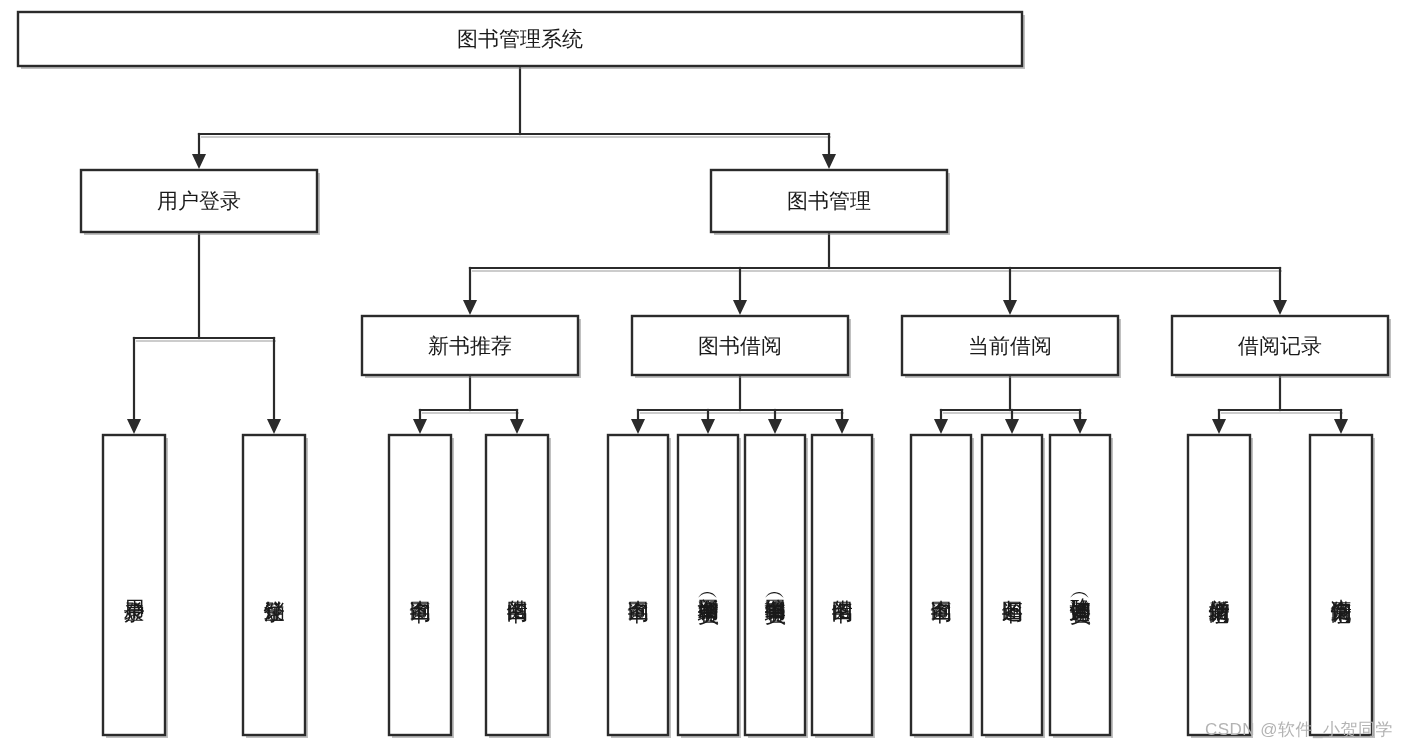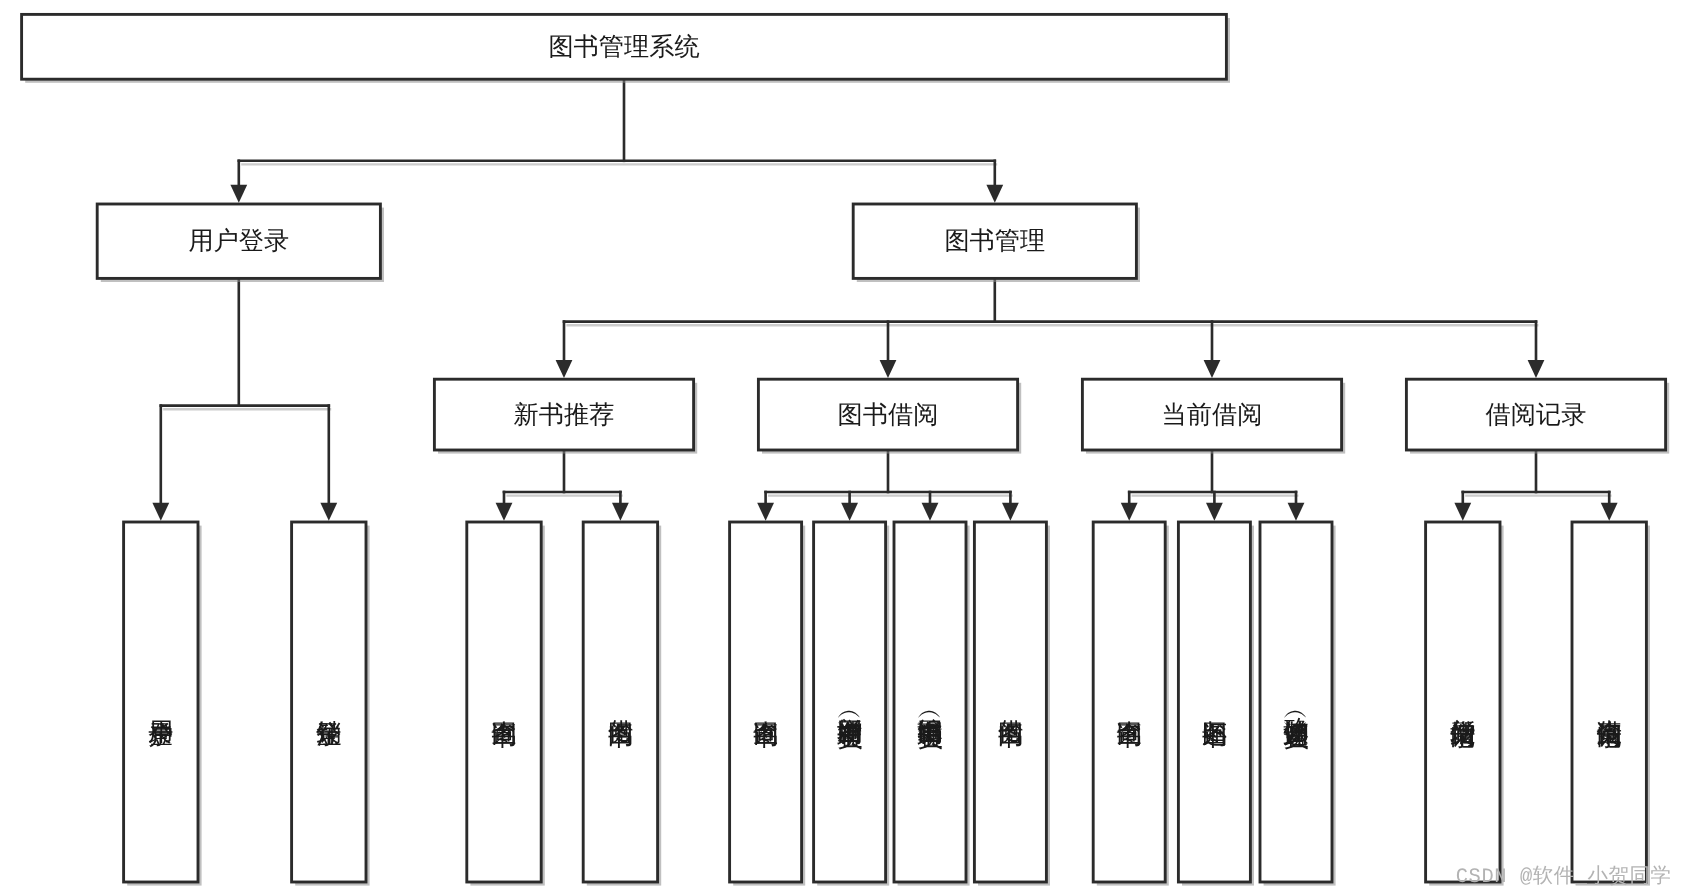--- a/index.html
+++ b/index.html
@@ -73,21 +73,21 @@
     display: flex;
     align-items: center;
     justify-content: center;
     letter-spacing: 1px;
     white-space: nowrap;
   }
   #watermark {
     position: absolute;
     right: 12px;
     bottom: 6px;
-    font-family: Liberation Mono, monospace;
+    font-family: Liberation Sans, sans-serif;
     font-size: 17px;
     color: #b3b3b3;
     letter-spacing: 0.5px;
     user-select: none;
     pointer-events: none;
   }
 </style>
 </head>
 <body>
 

